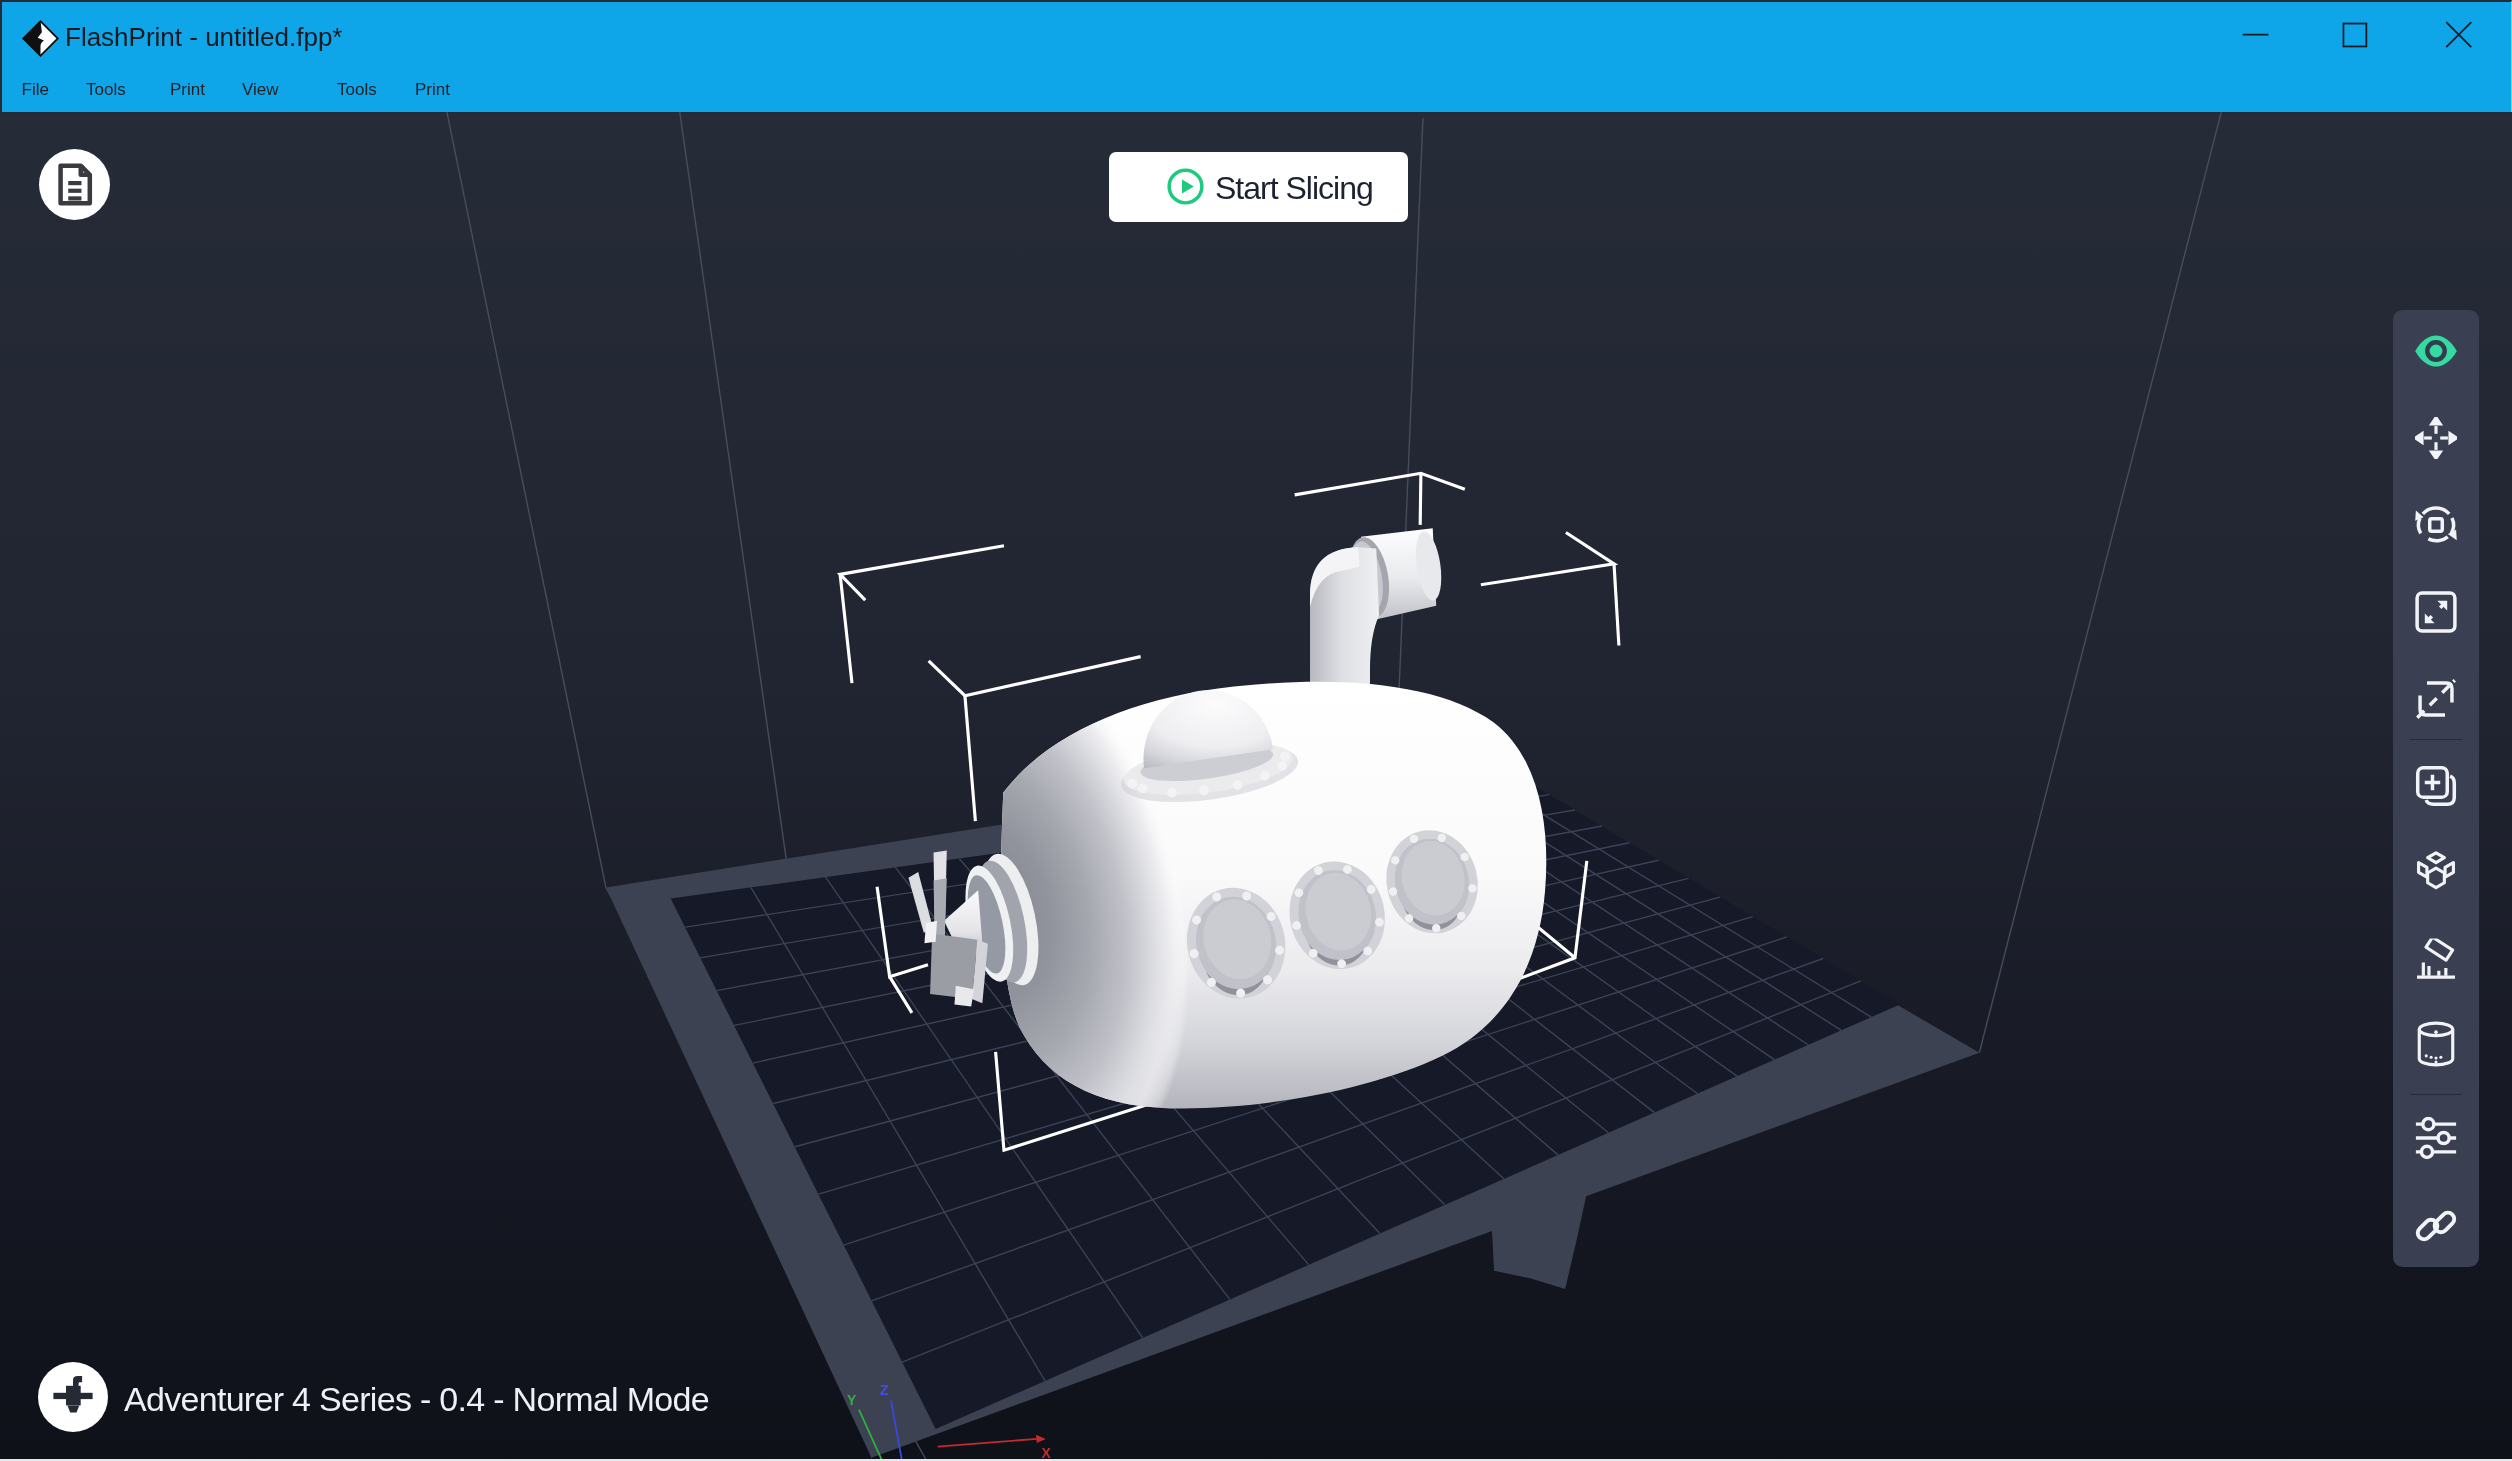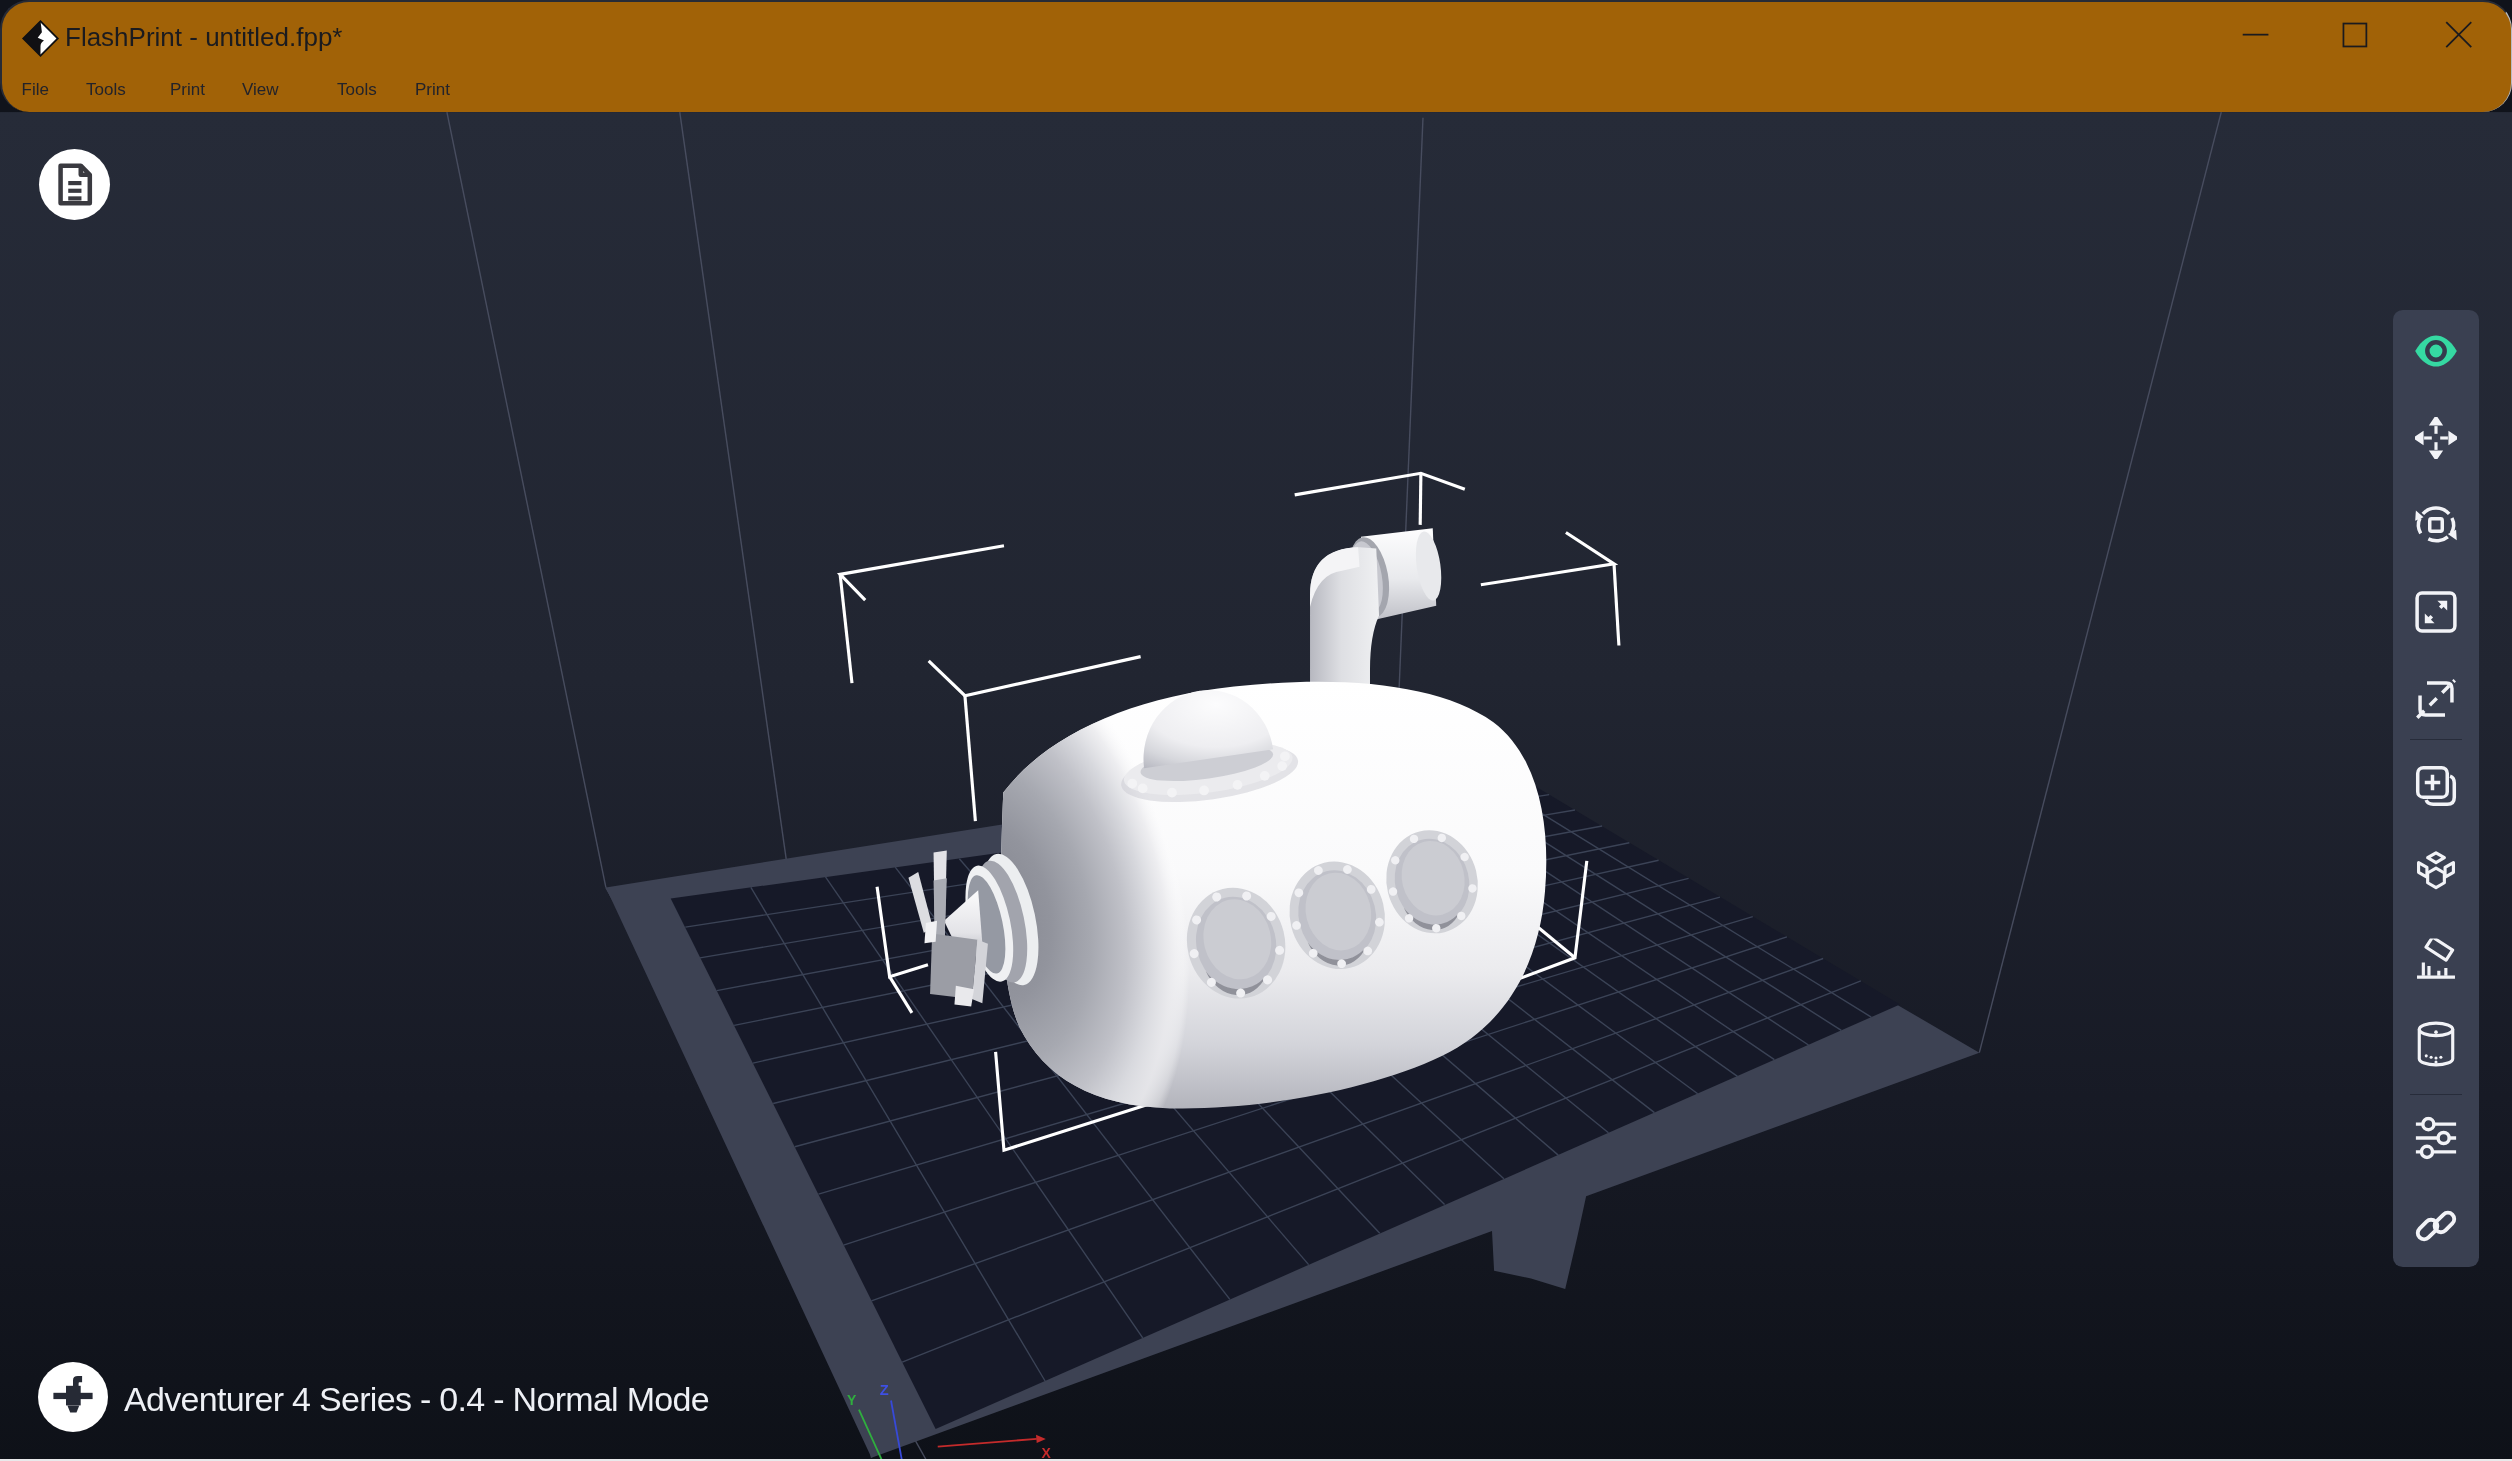--- a/index.html
+++ b/index.html
@@ -1,20 +1,20 @@
 <!DOCTYPE html>
 <html style="font-size:11px"><head>
 <meta charset="utf-8">
 <style>
   * { margin:0; padding:0; box-sizing:border-box; }
   html,body { width:2512px; height:1461px; overflow:hidden; background:#10131b;
     font-family:"Liberation Sans", sans-serif; }
   #win { position:relative; width:2512px; height:1461px; }
-  #hdr { position:absolute; left:0; top:0; width:2512px; height:112px; background:#a16207;
-    border-top:2.1px solid #272b36; border-left:2.1px solid #272b36; border-right:1.4px solid #b9bcc2;border-radius:29px; }
+  #hdr { position:absolute; left:0; top:0; width:2512px; height:112px; background:#0ea5e9;
+    border-top:2.1px solid #272b36; border-left:2.1px solid #272b36; border-right:1.4px solid #b9bcc2; }
   #logo { position:absolute; left:19px; top:16.7px; }
   #title { position:absolute; left:63px; top:19.5px; font-size:26px; color:#1b1b1f; }
   .menu { position:absolute; top:78px; font-size:17px; color:#23232a; }
   #wbtn { position:absolute; right:0; top:0; }
   #scene { position:absolute; left:0; top:112px; }
   #startbtn { position:absolute; left:1109px; top:152px; width:299px; height:70px;
      background:#ffffff; border-radius:7px; }
   #startbtn span { position:absolute; left:106px; top:18px; font-size:32px; letter-spacing:-1px; color:#1c2230; }
   #filebtn { position:absolute; left:39px; top:149px; width:71px; height:71px; border-radius:36px;
      background:#ffffff; }
@@ -248,20 +248,27 @@
     <div class="menu" style="left:413px">Print</div>
     <svg id="wbtn" width="349" height="66" viewBox="0 0 500 95">
       <g stroke="#1a1a1e" stroke-width="2.5" fill="none">
         <line x1="115" y1="47" x2="152" y2="47"></line>
         <rect x="260" y="31" width="33" height="33"></rect>
         <line x1="408" y1="29" x2="444" y2="65"></line>
           <line x1="444" y1="29" x2="408" y2="65"></line>
       </g>
     </svg>
   </div>
+  <div id="startbtn">
+    <svg width="39" height="39" viewBox="0 0 56 56" style="position:absolute;left:57px;top:15.3px">
+      <circle cx="28" cy="28" r="23.5" fill="none" stroke="#1fc97e" stroke-width="5"></circle>
+      <polygon points="23,18 40,28 23,38" fill="#1fc97e"></polygon>
+    </svg>
+    <span>Start Slicing</span>
+  </div>
   <div id="filebtn">
     <svg width="71" height="71" viewBox="0 0 102 102">
       <g fill="none" stroke="#3a3a40" stroke-width="6.5">
         <path d="M31,24 L60,24 L73,37 L73,78 L31,78 Z" stroke-linejoin="round"></path>
         <path d="M60,24 L60,37 L73,37" stroke-linejoin="round"></path>
       </g>
       <g stroke="#3a3a40" stroke-width="6">
         <line x1="42" y1="49" x2="61" y2="49"></line>
         <line x1="42" y1="60" x2="61" y2="60"></line>
         <line x1="42" y1="71" x2="61" y2="71"></line>

